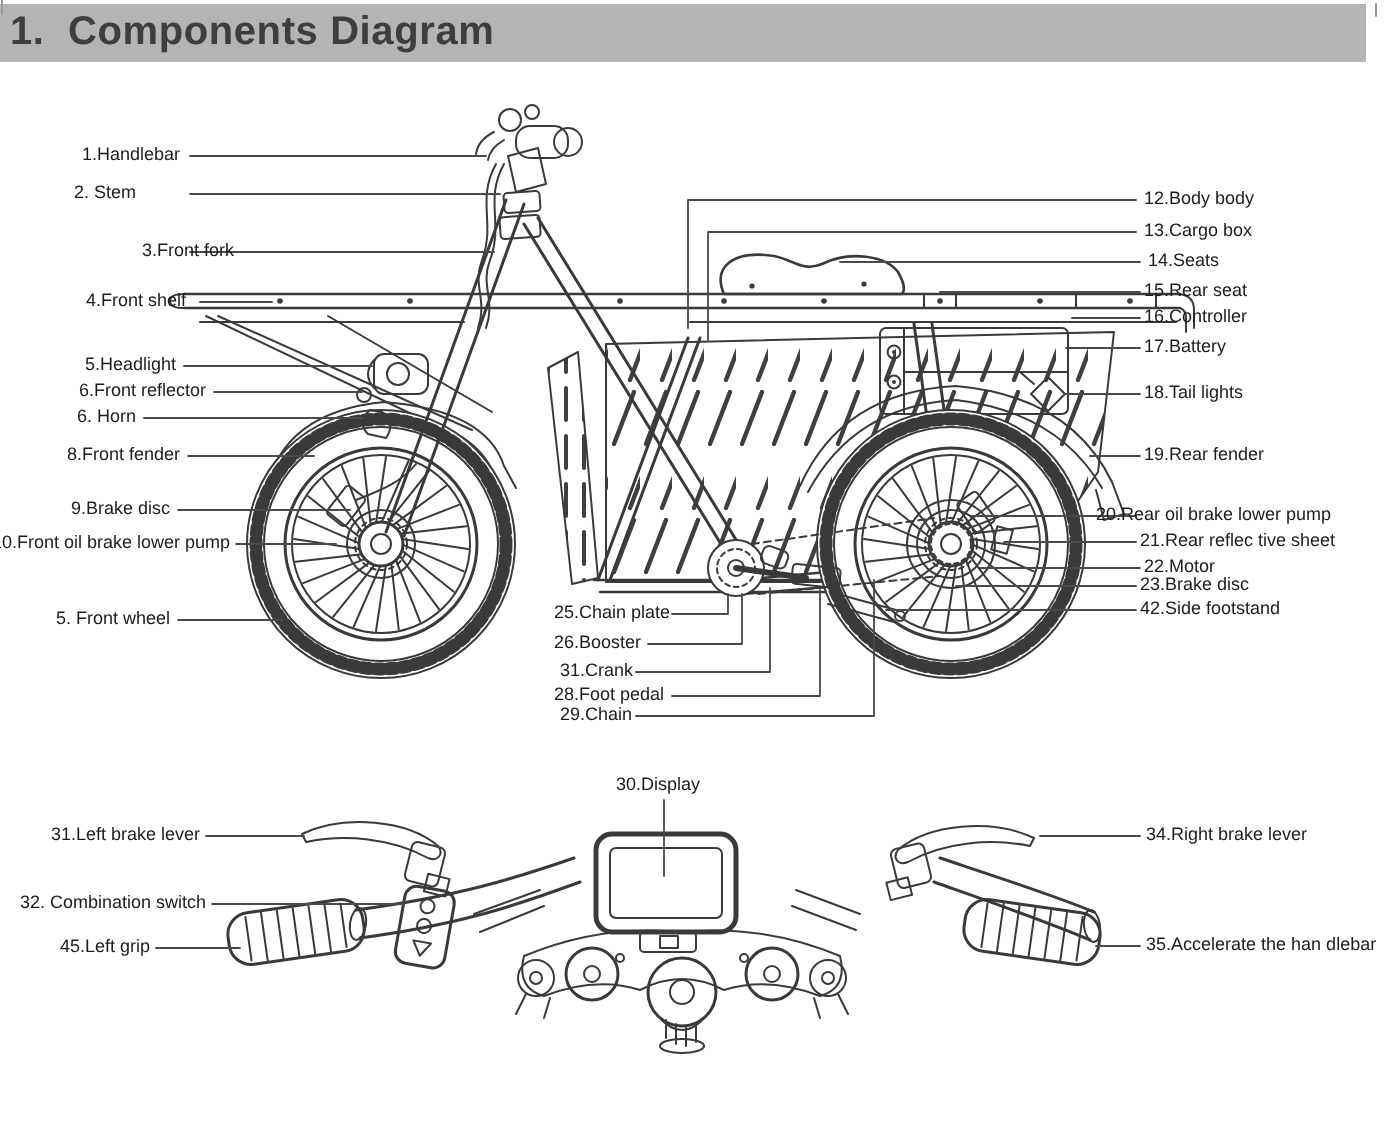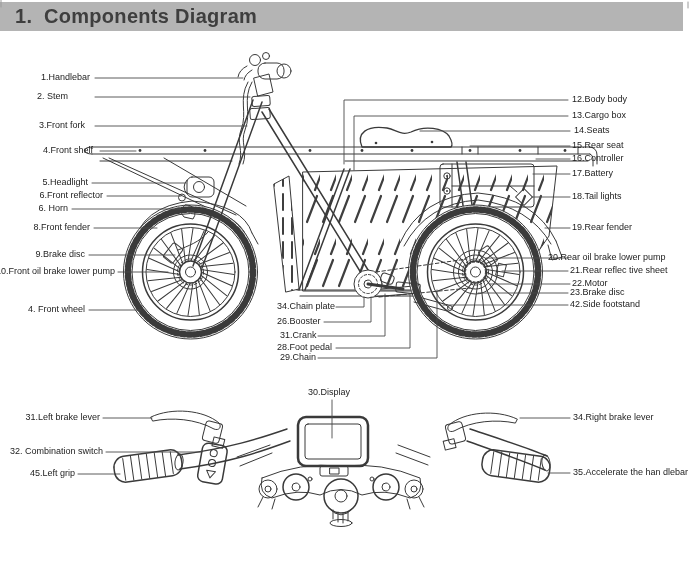--- a/index.html
+++ b/index.html
@@ -1,20 +1,20 @@
 <!DOCTYPE html>
 <html><head>
 <meta charset="utf-8">
 <style>
   html,body{margin:0;padding:0;background:#e8e8e8;}
   .page{position:relative;width:695px;height:565px;background:#ffffff;overflow:hidden;
         font-family:"Liberation Sans","DejaVu Sans",sans-serif;}
   .title-bar{position:absolute;left:0;top:2px;width:683px;height:29px;background:#b4b4b4;}
   .title-bar .title{display:block;white-space:pre;font-size:20px;font-weight:bold;
-        color:#3e3e3e;line-height:29px;padding-left:15px;letter-spacing:.3px;}
+        color:#3e3e3e;line-height:29px;padding-left:5px;letter-spacing:.3px;}
   .art{position:absolute;left:0;top:0;}
   .lbl{position:absolute;font-size:9px;line-height:11px;color:#1c1c1c;white-space:pre;}
   .lbl.ra{text-align:left;}
 </style>
 </head>
 <body>
 
 <div class="page">
 
   <div class="title-bar">
@@ -290,45 +290,45 @@
           <path d="M106,452 H202"></path>
           <path d="M78,474 H120"></path>
         <path d="M520,418 H570"></path>
           <path d="M548,473 H570"></path>
       </g>
     </g>
   </svg>
 
   <div class="lbl ra" style="top:72px;right:605px">1.Handlebar</div>
   <div class="lbl ra" style="top:91px;right:627px">2. Stem</div>
-  <div class="lbl ra" style="top:120px;right:610px">3.Front fork</div>
+  <div class="lbl ra" style="top:120px;right:578px">3.Front fork</div>
   <div class="lbl ra" style="top:145px;right:602px">4.Front shelf</div>
   <div class="lbl ra" style="top:177px;right:607px">5.Headlight</div>
   <div class="lbl ra" style="top:190px;right:592px">6.Front reflector</div>
   <div class="lbl ra" style="top:203px;right:627px">6. Horn</div>
   <div class="lbl ra" style="top:222px;right:605px">8.Front fender</div>
   <div class="lbl ra" style="top:249px;right:610px">9.Brake disc</div>
   <div class="lbl ra" style="top:266px;right:580px">10.Front oil brake lower pump</div>
-  <div class="lbl ra" style="top:304px;right:610px">4. Front wheel</div>
+  <div class="lbl ra" style="top:304px;right:610px">5. Front wheel</div>
 
   <div class="lbl" style="top:94px;left:572px">12.Body body</div>
   <div class="lbl" style="top:110px;left:572px">13.Cargo box</div>
   <div class="lbl" style="top:125px;left:574px">14.Seats</div>
   <div class="lbl" style="top:140px;left:572px">15.Rear seat</div>
   <div class="lbl" style="top:153px;left:572px">16.Controller</div>
   <div class="lbl" style="top:168px;left:572px">17.Battery</div>
   <div class="lbl" style="top:191px;left:572px">18.Tail lights</div>
   <div class="lbl" style="top:222px;left:572px">19.Rear fender</div>
   <div class="lbl" style="top:252px;left:548px">20.Rear oil brake lower pump</div>
   <div class="lbl" style="top:265px;left:570px">21.Rear reflec tive sheet</div>
   <div class="lbl" style="top:278px;left:572px">22.Motor</div>
   <div class="lbl" style="top:287px;left:570px">23.Brake disc</div>
   <div class="lbl" style="top:299px;left:570px">42.Side footstand</div>
 
-  <div class="lbl" style="top:301px;left:277px">34.Chain plate</div>
+  <div class="lbl" style="top:301px;left:277px">25.Chain plate</div>
   <div class="lbl" style="top:316px;left:277px">26.Booster</div>
   <div class="lbl" style="top:330px;left:280px">31.Crank</div>
   <div class="lbl" style="top:342px;left:277px">28.Foot pedal</div>
   <div class="lbl" style="top:352px;left:280px">29.Chain</div>
 
   <div class="lbl" style="top:387px;left:308px">30.Display</div>
   <div class="lbl ra" style="top:412px;right:595px">31.Left brake lever</div>
   <div class="lbl ra" style="top:446px;right:592px">32. Combination switch</div>
   <div class="lbl ra" style="top:468px;right:620px">45.Left grip</div>
   <div class="lbl" style="top:412px;left:573px">34.Right brake lever</div>

